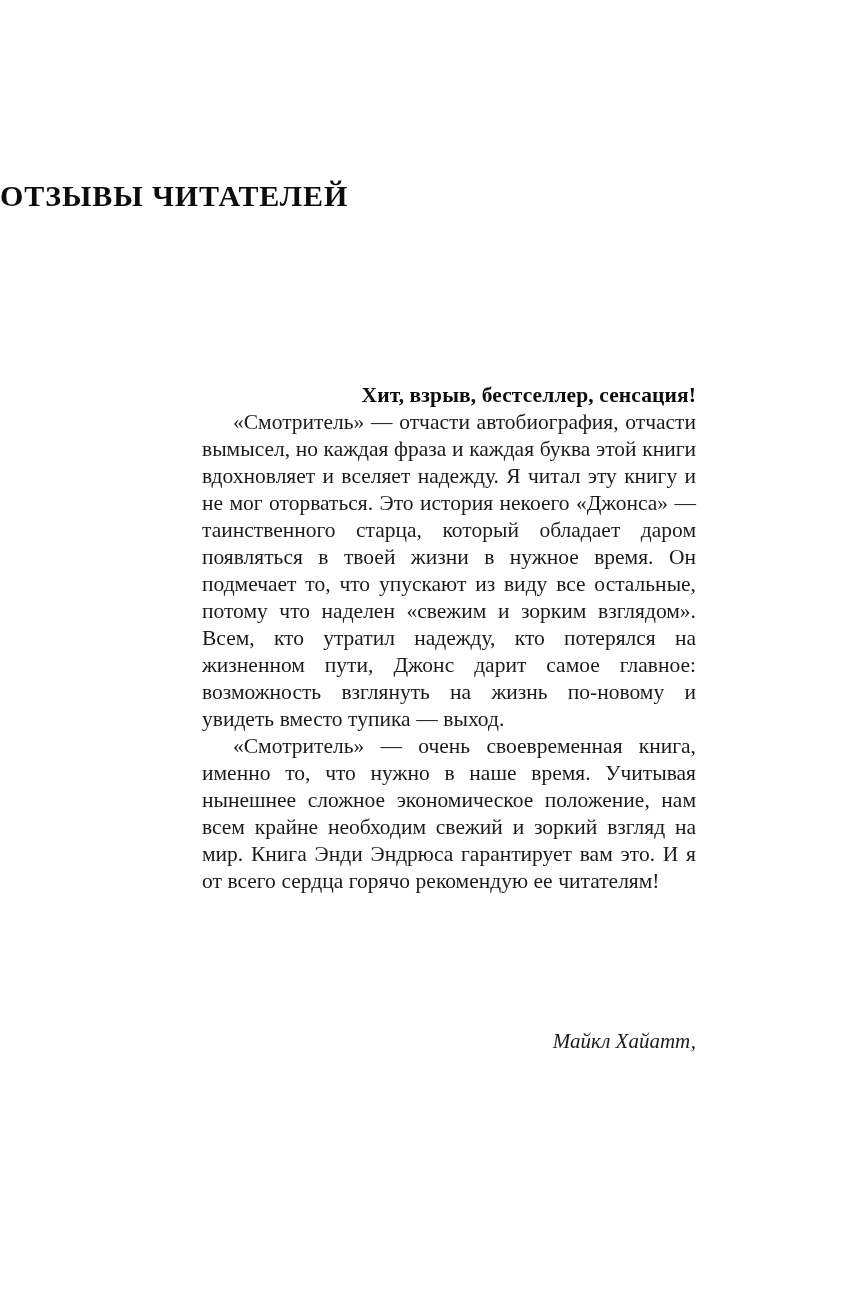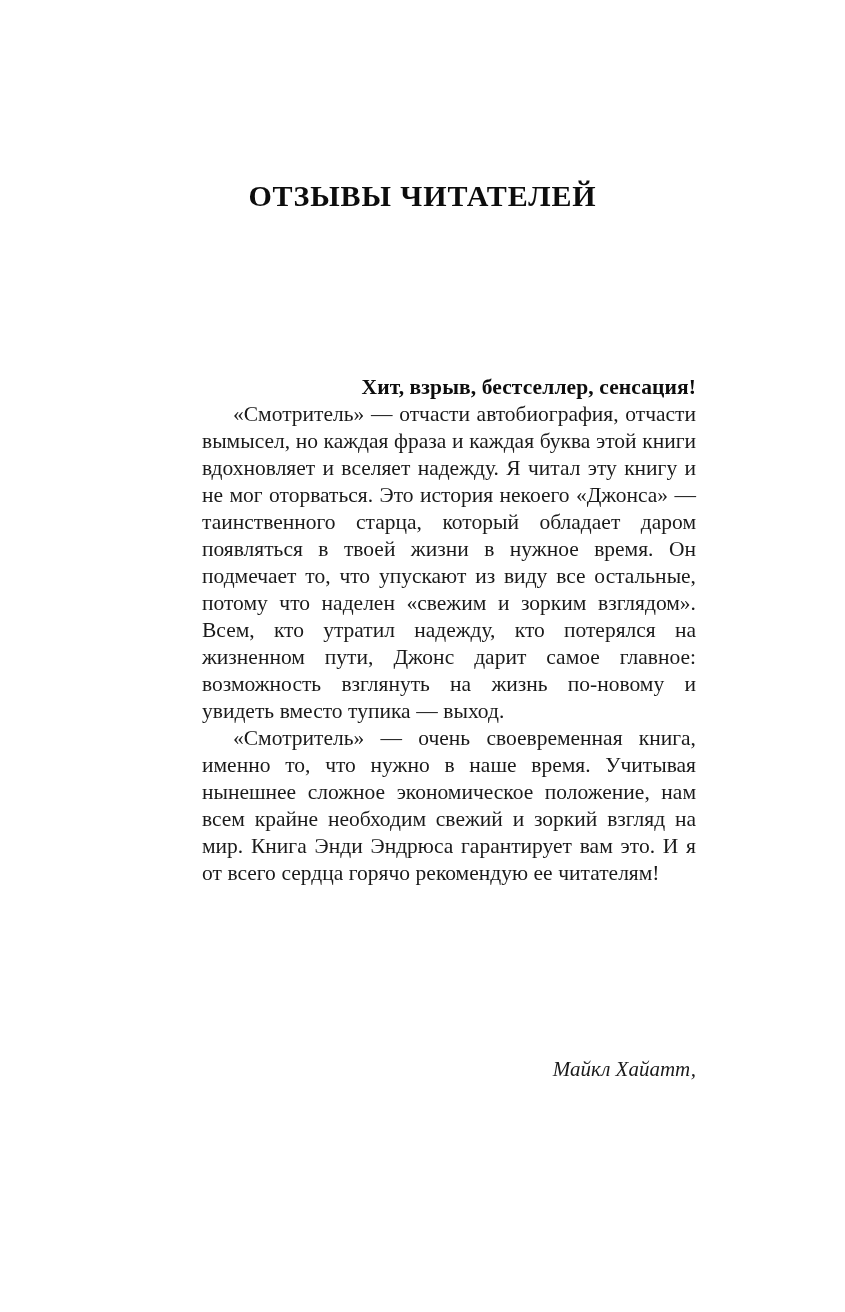--- a/index.html
+++ b/index.html
@@ -24,21 +24,21 @@
     background: #ffffff;
     box-sizing: border-box;
   }
 
   
   .page-title {
     position: absolute;
     left: 0;
     top: 159px;
     width: 845px;
-    text-align: center;
+    text-align: left;
     font-size: 30px;
     font-weight: bold;
     letter-spacing: 0.9px;
     line-height: 1.15;
     color: #0d0d0d;
     font-family: "Liberation Serif", "DejaVu Serif", serif;
   }
 
   
   .text-column {
@@ -46,21 +46,21 @@
     left: 202px;
     top: 366px;
     width: 494px;
   }
 
   .testimonial-heading {
     text-align: right;
     font-size: 21.5px;
     font-weight: bold;
     line-height: 27px;
-    margin: 8px 0 0 0;
+    margin: 16px 0 0 0;
     color: #0d0d0d;
     letter-spacing: 0.1px;
   }
 
   .body-paragraph {
     margin: 0;
     text-align: justify;
     text-justify: inter-word;
     text-indent: 31px;
     font-size: 21.5px;
@@ -70,21 +70,21 @@
     -webkit-hyphens: auto;
     -ms-hyphens: auto;
     word-spacing: 0.2px;
   }
   .body-paragraph:last-of-type { }
 
   
   .signature {
     position: absolute;
     left: 202px;
-    top: 1056px;
+    top: 1028px;
     width: 494px;
     text-align: right;
     font-style: italic;
     font-size: 21px;
     line-height: 27px;
     color: #1a1a1a;
   }
   .signature .sig-line {
     display: block;
     white-space: nowrap;

